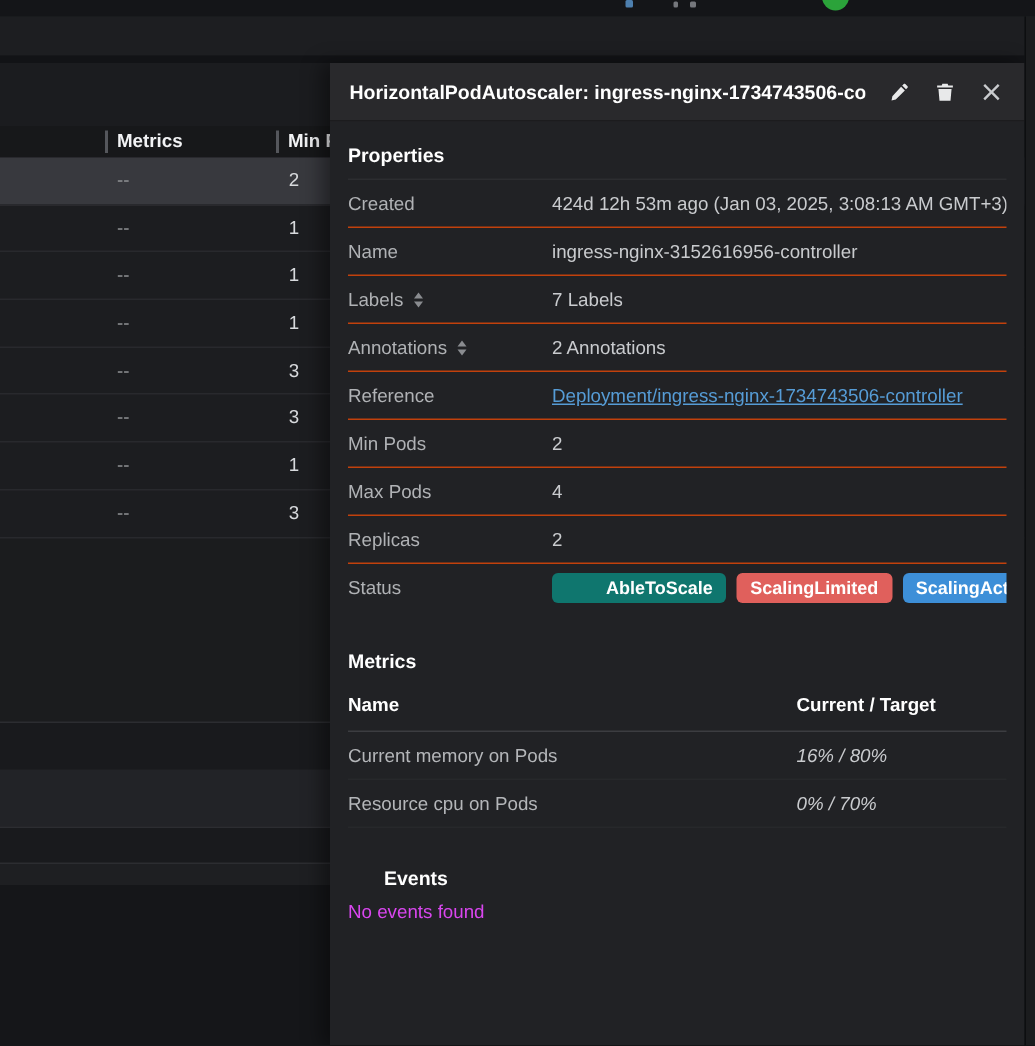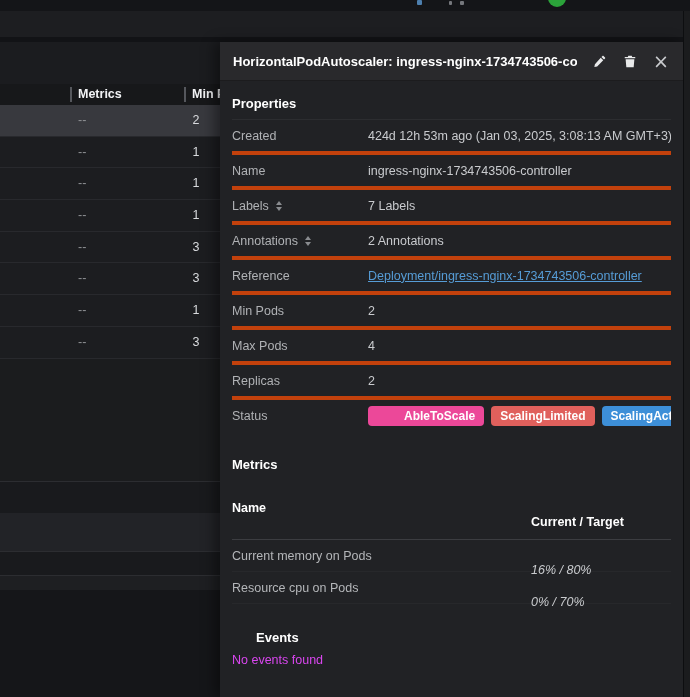--- a/index.html
+++ b/index.html
@@ -45,36 +45,36 @@
     display:flex;align-items:center;padding:0 13px;box-sizing:border-box;}
   .drawer-title{flex:1;font-size:13px;font-weight:bold;color:#ffffff;white-space:nowrap;overflow:hidden;}
   .hbtn{background:none;border:none;padding:0;margin:0 0 0 13px;cursor:pointer;display:flex;align-items:center;justify-content:center;width:18px;height:18px;color:#e8e9ea;}
   .hbtn svg{display:block;}
   .close-glyph{font-size:19px;line-height:16px;color:#c9cbce;font-family:"DejaVu Sans",sans-serif;}
 
   .drawer-body{padding:0 12px;}
   .section-h{margin:15px 0 8px 0;font-size:13px;font-weight:bold;color:#ffffff;}
 
   .prop-rows{border-top:1px solid #2c2d30;}
-  .prop-row{display:flex;align-items:center;height:31px;border-bottom:4px solid #c2410c;}
+  .prop-row{display:flex;align-items:center;height:31px;border-bottom:1px solid #c2410c;}
   .prop-row:last-child{border-bottom:none;}
   .prop-label{width:136px;flex:none;font-size:12.5px;color:#b0b2b5;display:flex;align-items:center;gap:7px;}
   .prop-value{font-size:12.5px;color:#c9cbce;white-space:nowrap;overflow:hidden;text-align:right;}
   a.link{color:#569cd6;text-decoration:underline;cursor:pointer;}
 
   .sort-icon{display:inline-flex;flex-direction:column;gap:2px;cursor:pointer;}
   .sort-icon .tri-up{width:0;height:0;border-left:3.5px solid transparent;border-right:3.5px solid transparent;border-bottom:4px solid #8a8c90;}
   .sort-icon .tri-down{width:0;height:0;border-left:3.5px solid transparent;border-right:3.5px solid transparent;border-top:4px solid #8a8c90;}
 
   .badges{display:flex;gap:7px;}
   .badge{padding:3px 9px;border-radius:4px;font-size:12px;font-weight:bold;color:#ffffff;line-height:14px;}
 
   .mt-header{display:flex;align-items:center;padding:7px 0 10px 0;border-bottom:1px solid #3c3d41;}
   .mt-col1{width:299px;flex:none;}
-  .mt-col2{width:140px;flex:none;margin-top:28px;}
+  .mt-col2{width:140px;flex:none;}
   .mt-header .mt-col1,.mt-header .mt-col2{font-size:12.5px;font-weight:bold;color:#ffffff;}
   .mt-row{display:flex;align-items:center;height:31px;border-bottom:1px solid #27282b;}
   .mt-row .mt-col1{font-size:12.5px;color:#b4b6b9;}
   .mt-row .mt-col2{font-size:12.5px;color:#c9cbce;font-style:italic;}
 
   .events-empty{font-size:12.5px;color:#d946ef;}
 </style>
 </head>
 <body>
 
@@ -167,21 +167,21 @@
         <div class="prop-row">
           <div class="prop-label">
               <span>Created</span>
             </div>
           <div class="prop-value">424d 12h 53m ago (Jan 03, 2025, 3:08:13 AM GMT+3)</div>
         </div>
         <div class="prop-row">
           <div class="prop-label">
               <span>Name</span>
             </div>
-          <div class="prop-value">ingress-nginx-1734743506-controller</div>
+          <div class="prop-value">ingress-nginx-3152616956-controller</div>
         </div>
         <div class="prop-row">
           <div class="prop-label">
             <span>Labels</span>
             <span class="sort-icon">
                 <span class="tri-up"></span>
                 <span class="tri-down"></span>
               </span>
           </div>
           <div class="prop-value">7 Labels</div>
@@ -218,21 +218,21 @@
           <div class="prop-label">
               <span>Replicas</span>
             </div>
           <div class="prop-value">2</div>
         </div>
         <div class="prop-row">
           <div class="prop-label">
               <span>Status</span>
             </div>
           <div class="prop-value badges">
-            <span class="badge" style="background: #ec4899; padding-left: 36px;">AbleToScale</span>
+            <span class="badge" style="background: #0f766e; padding-left: 36px;">AbleToScale</span>
             <span class="badge" style="background: rgb(224, 96, 92);">ScalingLimited</span>
             <span class="badge" style="background: rgb(61, 143, 216);">ScalingActive</span>
           </div>
         </div>
       </div>
 
       <div class="section-h" style="margin-top:26px;">Metrics</div>
       <div>
         <div class="mt-header">
           <div class="mt-col1">Name</div>

